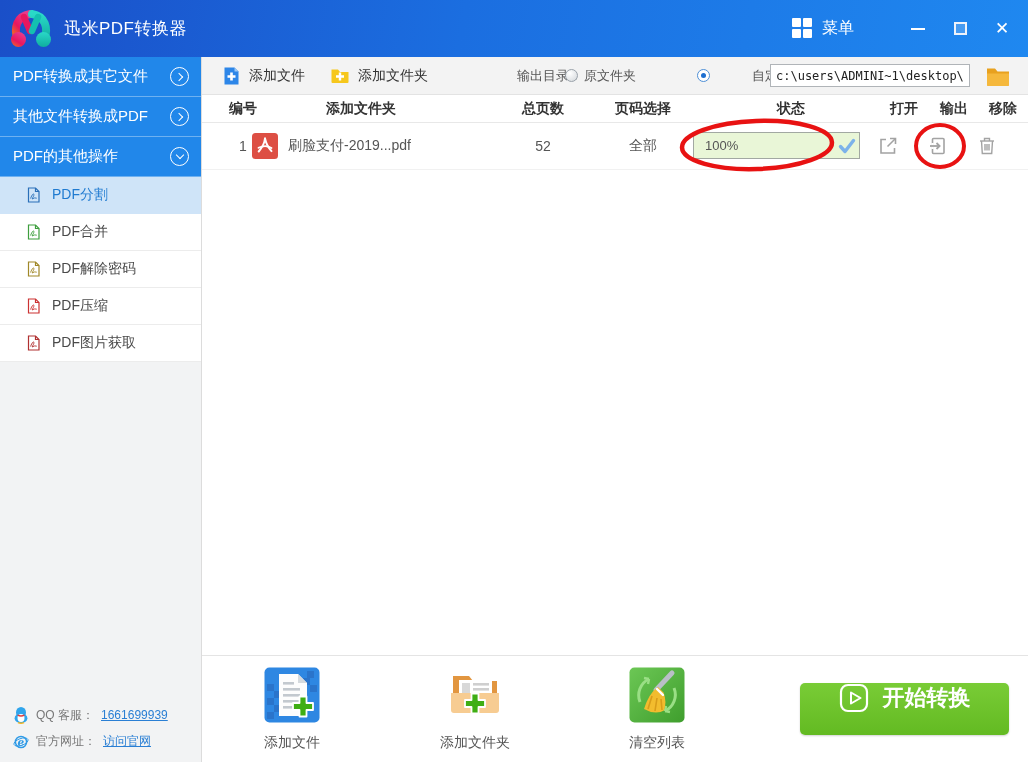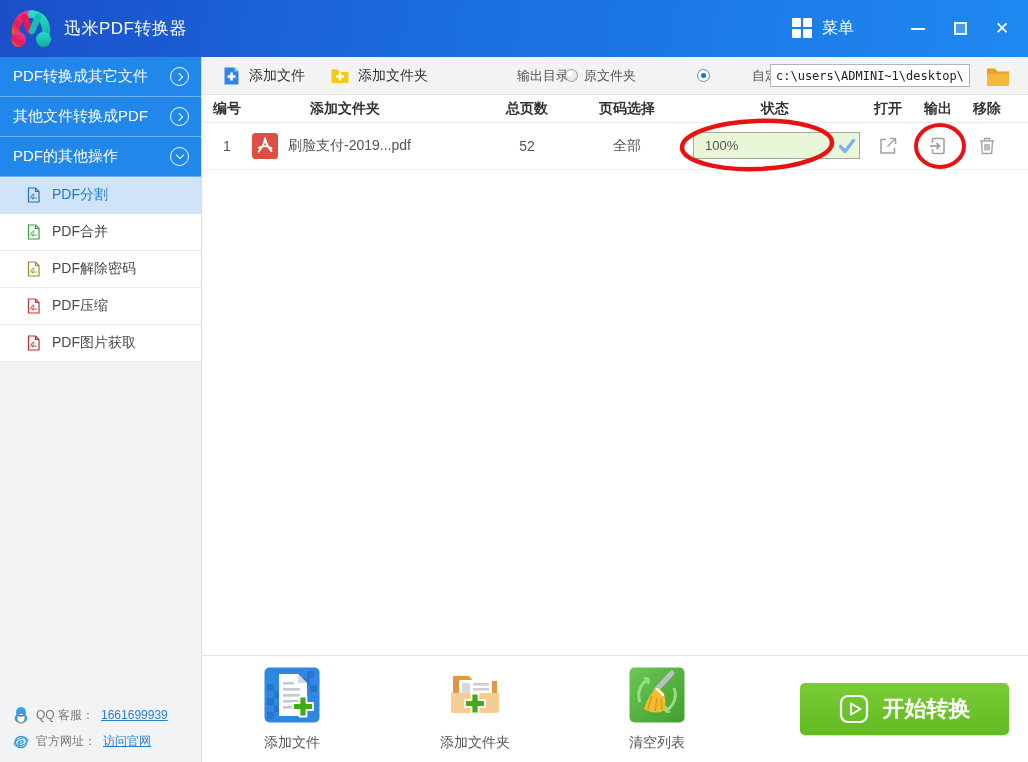--- a/index.html
+++ b/index.html
@@ -53,41 +53,41 @@
   .radio.on{ left:495px; border:1px solid #4e8fd6; background:#fff; }
   .radio.on::after{ content:""; position:absolute; left:3px; top:3px; width:5px; height:5px; border-radius:50%; background:#1d6fd0; }
   .radio-label{ position:absolute; top:0; height:38px; display:flex; align-items:center; font-size:13px; color:#555; cursor:pointer; }
   .rl1{ left:382px; } .rl2{ left:514px;margin-left:36px; }
   .path-input{ position:absolute; left:568px; top:7px; width:200px; height:23px; border:1px solid #b0b4b8;
                font-family:"DejaVu Sans Mono","Liberation Mono",monospace; font-size:12px; color:#222; padding:0 5px; background:#fff; }
   .folder-btn{ position:absolute; left:783px; top:7px; width:26px; height:24px; cursor:pointer; }
 
   .thead{ position:absolute; left:0; top:38px; right:0; height:28px; border-bottom:1px solid #e8e8e8;
           font-size:14px; font-weight:600; color:#333; background:#fff; }
-  .col{ position:absolute; top:0; height:100%; display:flex; align-items:center; justify-content:center; }
+  .col{ position:absolute; top:0; height:100%; display:flex; align-items:center; justify-content:center;margin-left:16px; }
   .c-no{ left:0; width:50px; } .c-name{ left:43px; width:200px; } .c-pages{ left:285px; width:80px; }
   .c-psel{ left:385px; width:80px; } .c-status{ left:523px; width:100px; }
   .c-open{ left:661px; width:50px; } .c-out{ left:711px; width:50px; } .c-rem{ left:760px; width:50px; }
 
   .trow{ position:absolute; left:0; top:66px; right:0; height:47px; border-bottom:1px solid #f1f1f1;
          font-size:14px; color:#555; background:#fff; }
   .filecell{ position:absolute; left:50px; top:0; height:100%; display:flex; align-items:center; gap:10px; }
   .progress{ position:absolute; left:491px; top:9px; width:167px; height:27px; background:#e9f6d7;
              border:1px solid #a2a8a2; display:flex; align-items:center; padding-left:11px;
              font-size:13px; color:#555; }
   .progress .check{ position:absolute; right:2px; top:3px; }
   .ibtn{ position:absolute; top:12px; width:22px; height:22px; cursor:pointer; }
   .ib-open{ left:675px; } .ib-out{ left:725px; } .ib-rem{ left:774px; }
 
   .bottombar{ position:absolute; left:0; right:0; bottom:0; height:107px; border-top:1px solid #e4e4e4; background:#fff; }
   .baction{ position:absolute; top:10px; width:120px; display:flex; flex-direction:column; align-items:center;
             gap:10px; font-size:14px; color:#555; cursor:pointer; }
   .ba1{ left:30px; } .ba2{ left:213px; } .ba3{ left:395px; }
   .start-btn{ position:absolute; left:598px; top:27px; width:209px; height:52px; border-radius:5px;
-              background:linear-gradient(180deg,#79cc36,#63ba22); display:flex; align-items:center;
+              background:linear-gradient(180deg,#79cc36,#63ba22); display:flex; align-items:flex-start;
               justify-content:center; gap:14px; color:#fff; font-size:22px; font-weight:bold; cursor:pointer;
               box-shadow:0 1px 2px rgba(0,0,0,.18); }
 
   .annotations{ position:absolute; left:0; top:0; pointer-events:none; z-index:50; }
 </style>
 </head>
 <body>
 
 <div class="window">
 

